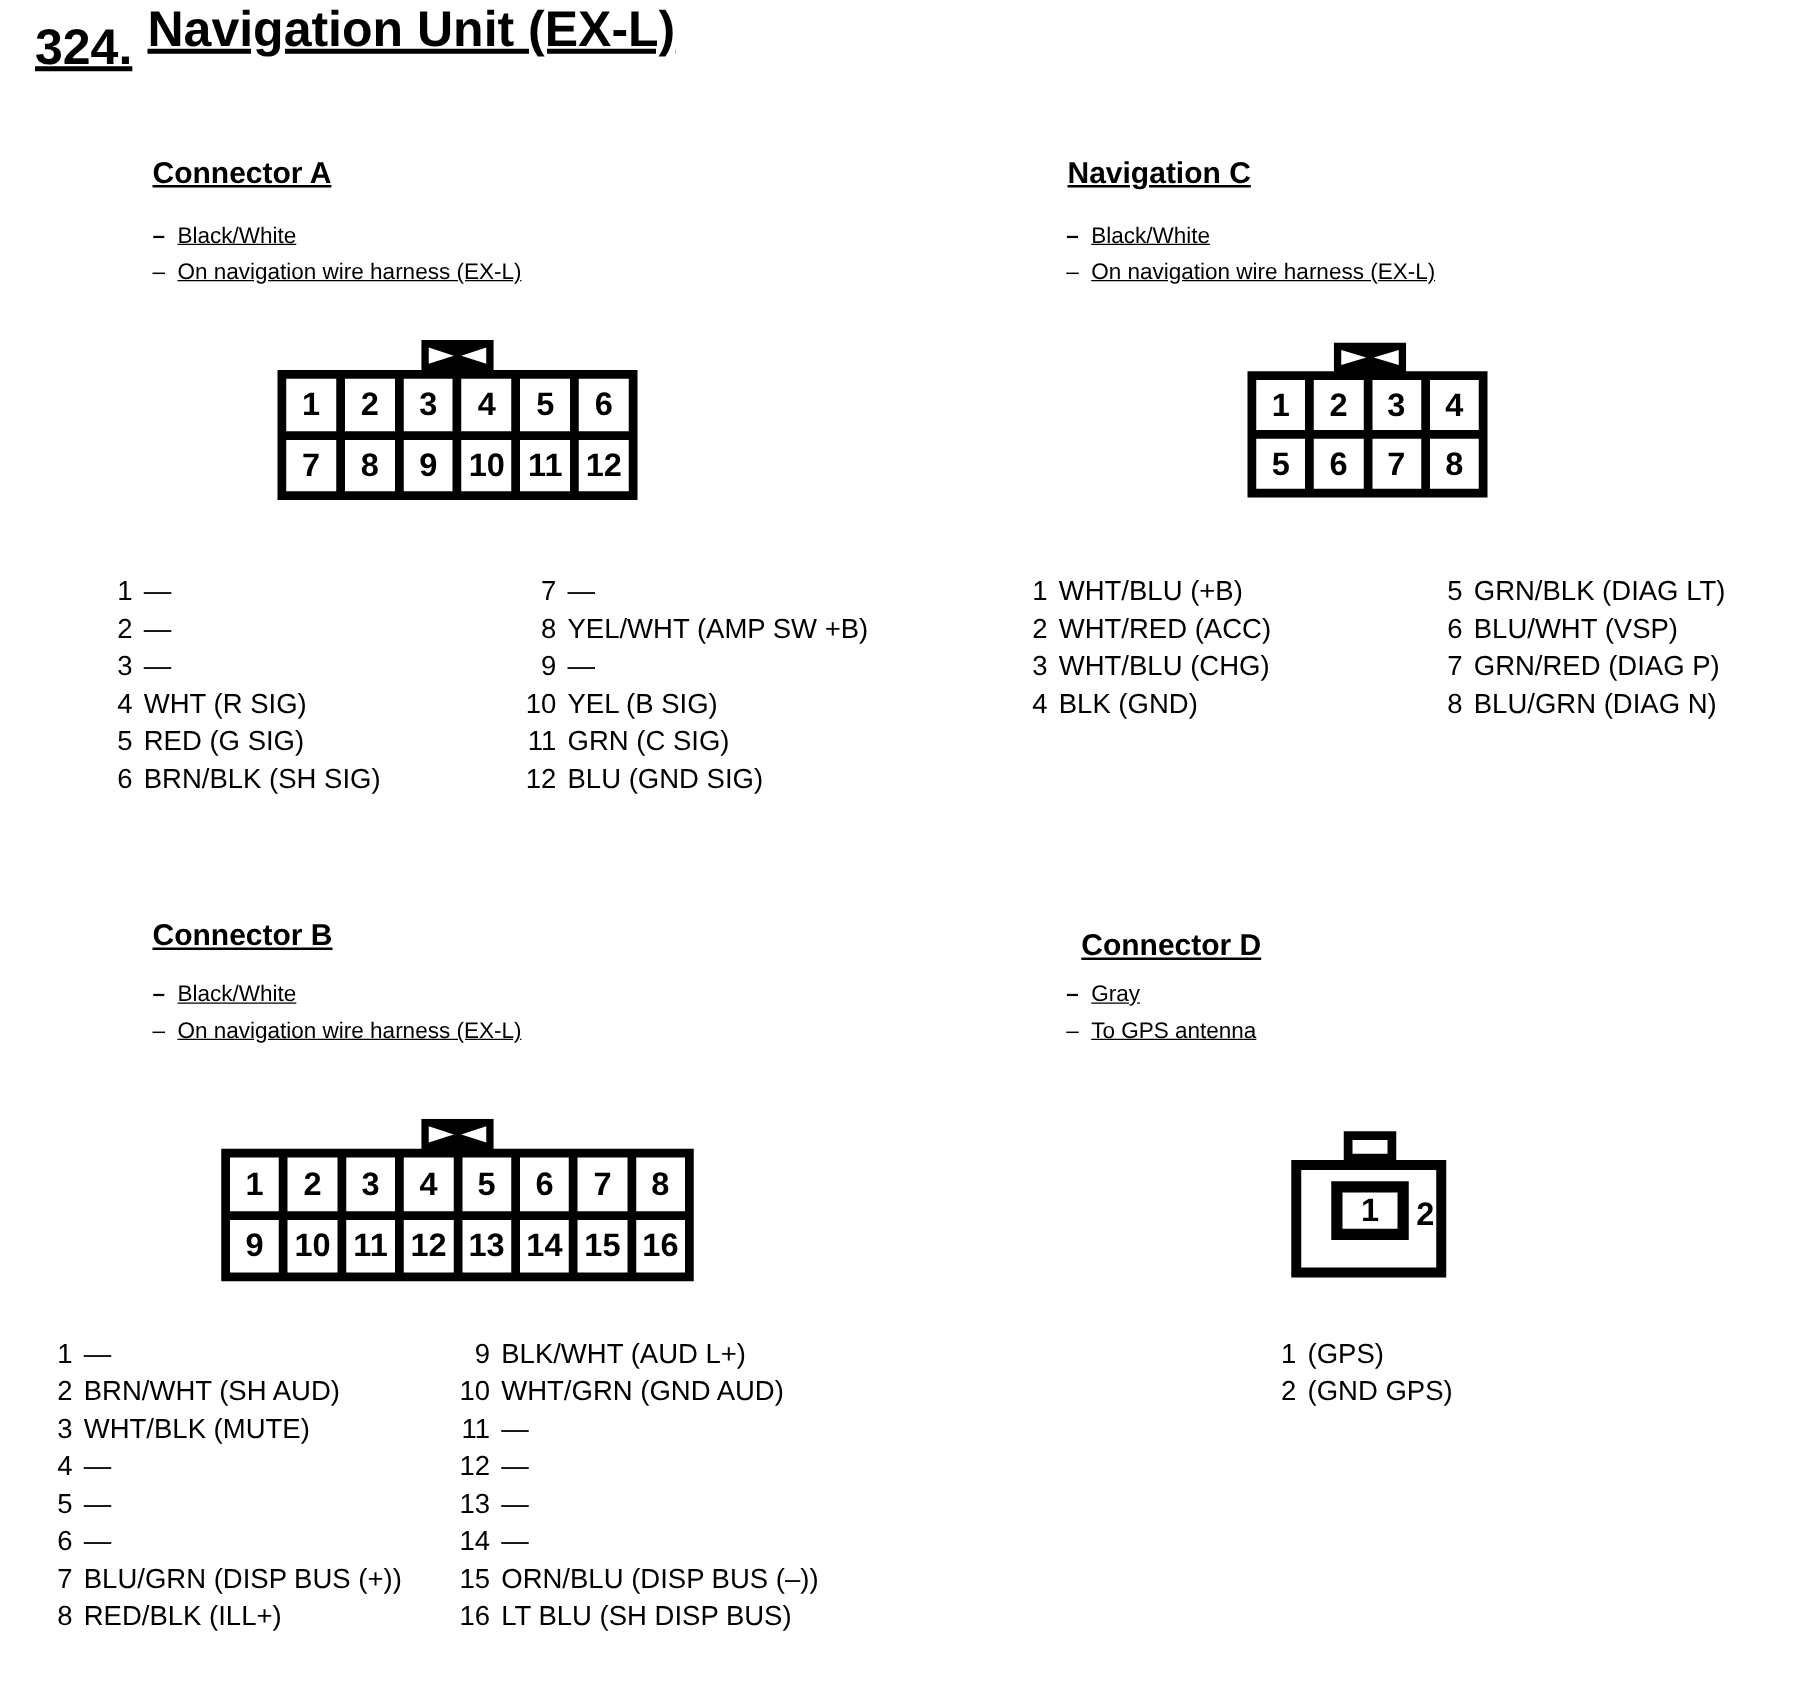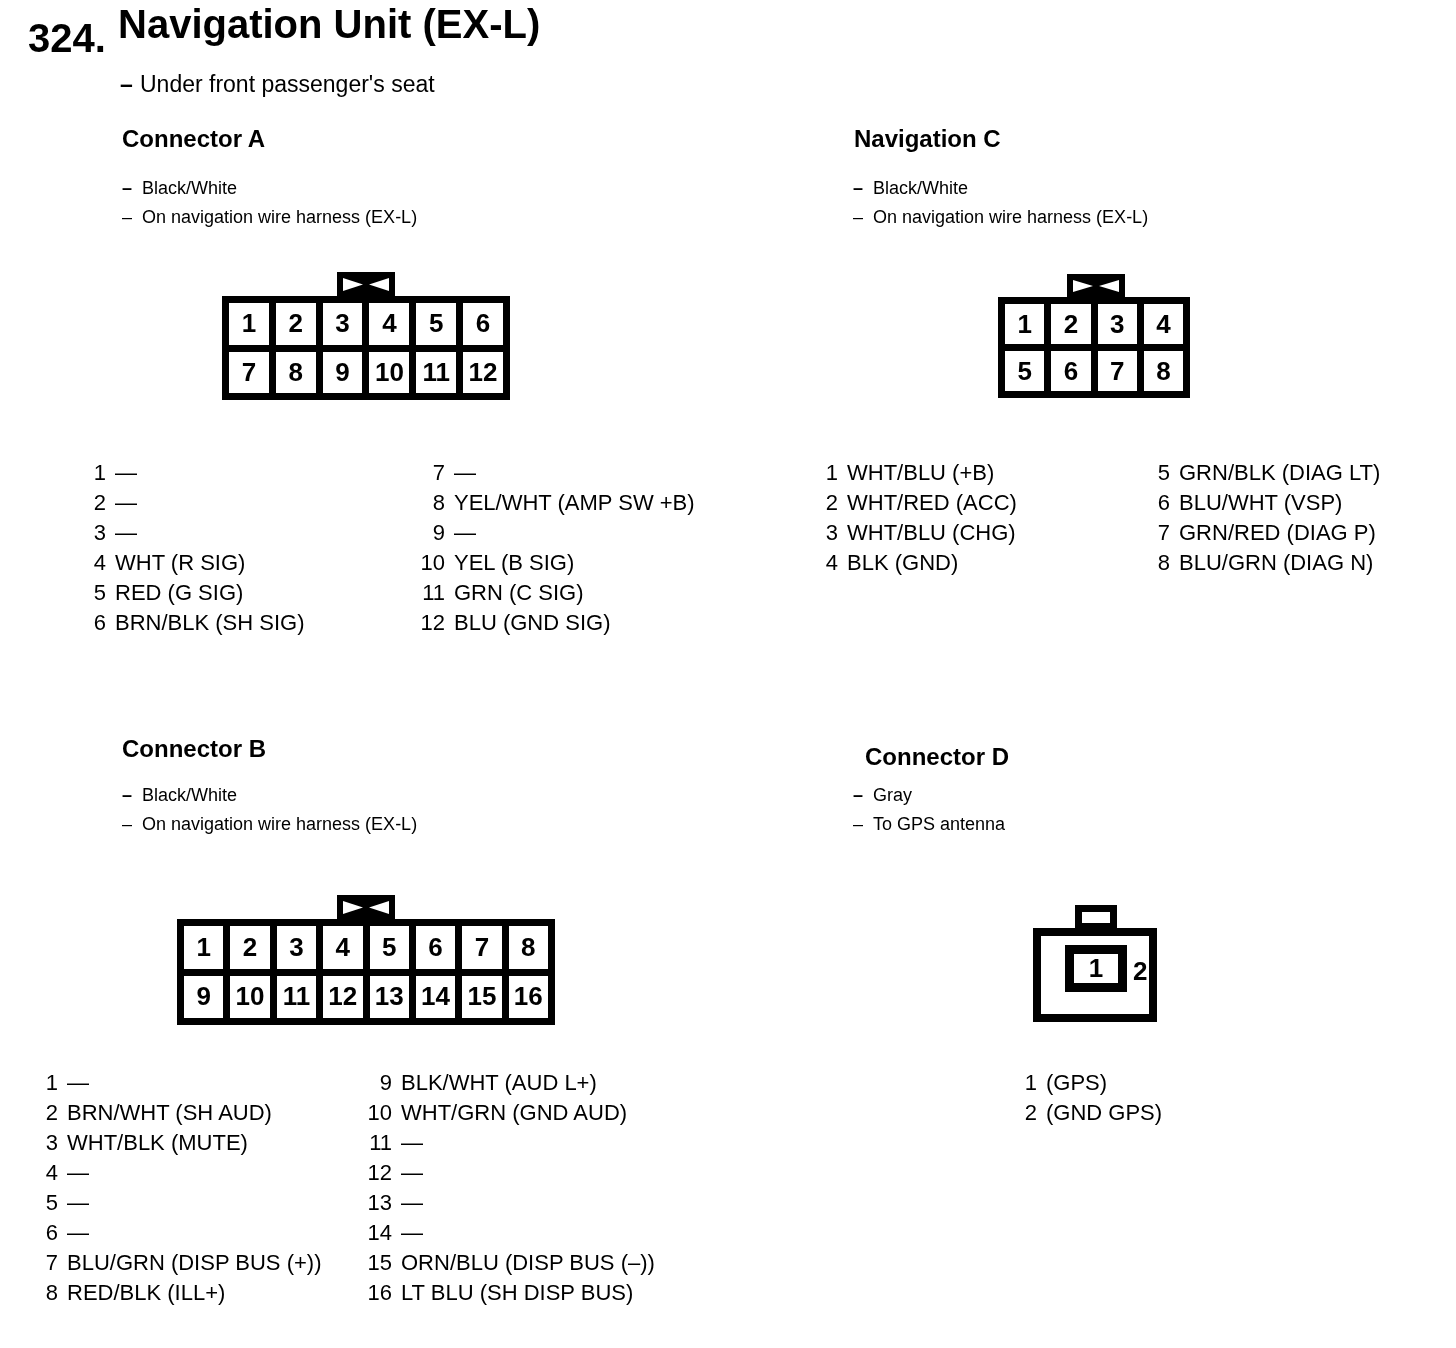--- a/index.html
+++ b/index.html
@@ -1,20 +1,20 @@
 <!DOCTYPE html>
 <html><head>
 <meta charset="utf-8">
 <style>
   html,body { margin:0; padding:0; background:#ffffff; }
   .page {
     position:relative; width:1456px; height:1348px; background:#ffffff;
     color:#000; font-family:"Liberation Sans", sans-serif; overflow:hidden;
   }
-  .abs { position:absolute; }
+  .abs { position:absolute;text-decoration:underline; }
   
   .page-num  { font-size:40px; font-weight:bold; line-height:1; }
   .page-title{ font-size:40px; font-weight:bold; line-height:1; }
   .subtitle  { font-size:23px; line-height:28px; }
   
   .cheading { font-size:24px; font-weight:bold; line-height:1.2; }
   .bline { height:29px; line-height:29px; font-size:18px; white-space:nowrap; }
   .bdash { display:inline-block; width:20px; }
   .bdash.bold { font-weight:bold; }
   
@@ -39,23 +39,20 @@
   .pnum   { width:var(--numw,28px); text-align:right; }
   .plabel { margin-left:9px; }
 </style>
 </head>
 <body>
 
 <div class="page">
 
   <span class="abs page-num" style="left:28px;top:18px">324.</span>
   <span class="abs page-title" style="left:118px;top:4px">Navigation Unit (EX-L)</span>
-  <div class="abs subtitle" style="left:120px;top:70px">
-    <span class="bdash bold">–</span><span>Under front passenger's seat</span>
-  </div>
 
   <section>
     <h2 class="abs cheading" style="left:122px;top:125px;margin:0">Connector A</h2>
     <div class="abs" style="left:122px;top:174px">
       <div class="bline">
         <span class="bdash bold">–</span><span>Black/White</span>
       </div>
       <div class="bline">
         <span class="bdash">–</span><span>On navigation wire harness (EX-L)</span>
       </div>

